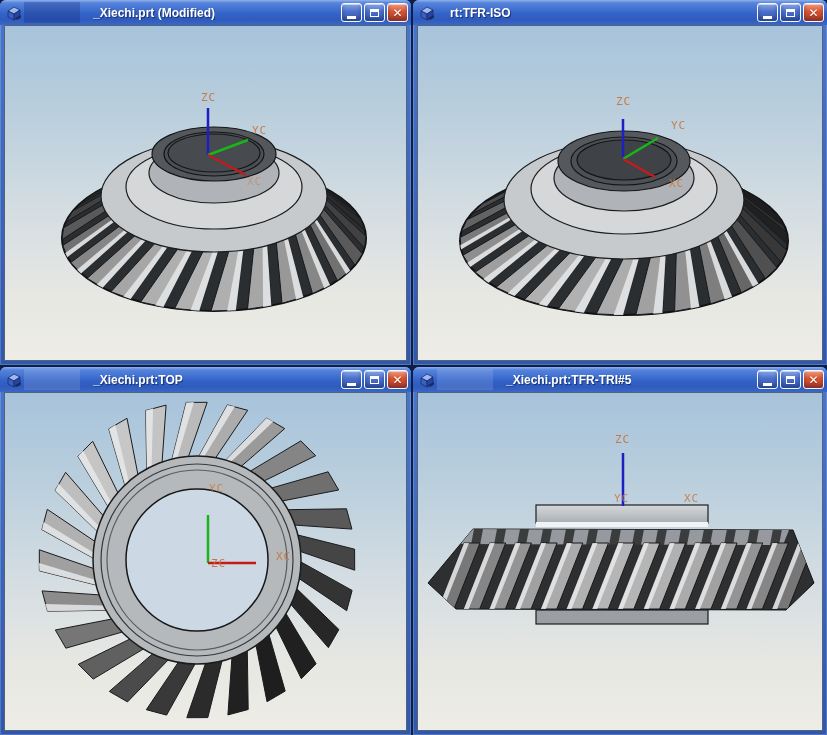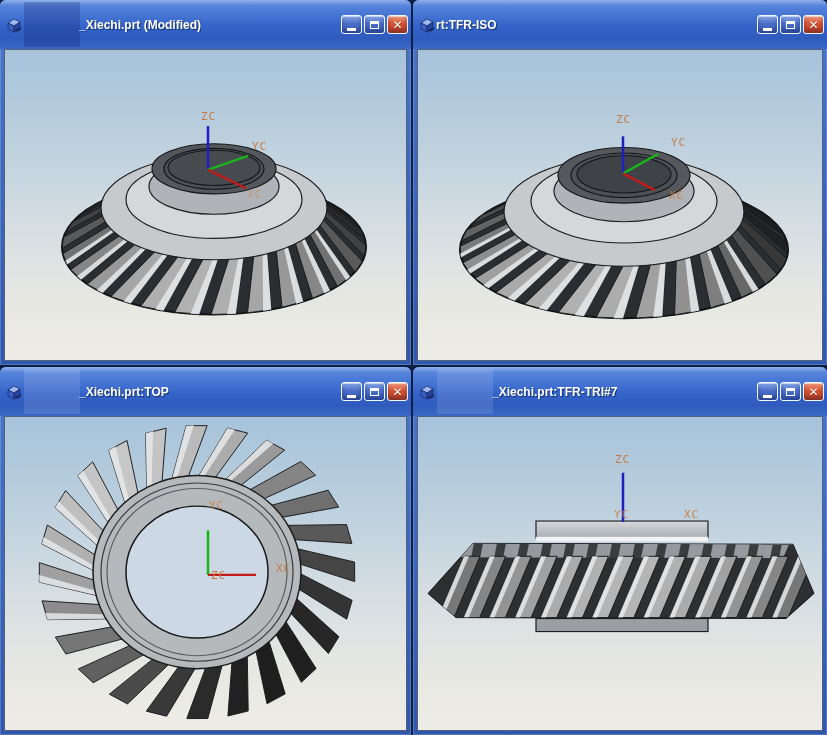--- a/index.html
+++ b/index.html
@@ -1,18 +1,18 @@
 <!DOCTYPE html>
 <html><head>
 <meta charset="utf-8">
 <style>
   html,body{margin:0;padding:0;background:#0e1f44;}
   .stage{width:827px;height:735px;display:grid;grid-template-columns:411px 414px;grid-template-rows:365px 368px;gap:2px;background:#0e1f44;font-family:"Liberation Sans",sans-serif;}
   .window{display:flex;flex-direction:column;background:linear-gradient(180deg,#4a77cf,#2f57ac);padding:0 4px 4px 4px;border-radius:6px 6px 0 0;overflow:hidden;box-shadow:inset 0 0 0 1px rgba(255,255,255,.18);}
-  .titlebar{position:relative;height:25px;flex:0 0 25px;display:flex;align-items:center;gap:1px;padding:12px 3px;background:linear-gradient(180deg,#8fb0ea 0%,#5583dc 12%,#3363c8 55%,#2f5bbd 78%,#3968c6 100%);border-radius:4px 4px 0 0;margin:0 -4px;}
+  .titlebar{position:relative;height:25px;flex:0 0 25px;display:flex;align-items:center;gap:15px;padding:0 3px;background:linear-gradient(180deg,#8fb0ea 0%,#5583dc 12%,#3363c8 55%,#2f5bbd 78%,#3968c6 100%);border-radius:4px 4px 0 0;margin:0 -4px;}
   .patch{position:absolute;left:24px;top:2px;bottom:2px;width:56px;pointer-events:none;}
   .patch.dark{background:rgba(10,25,90,.22);}
   .patch.light{background:rgba(255,255,255,.12);}
   .wicon{width:17px;height:16px;display:inline-flex;flex:0 0 17px;margin-left:2px;}
   .title{color:#fff;font-size:12px;font-weight:bold;text-shadow:1px 1px 1px rgba(8,18,60,.65);white-space:nowrap;overflow:hidden;z-index:1;}
   .ml{margin-left:56px;}
   .btns{margin-left:auto;display:flex;gap:2px;align-items:center;}
   .btn{width:21px;height:19px;border-radius:3px;border:1px solid #f4f8ff;display:inline-flex;align-items:center;justify-content:center;box-sizing:border-box;box-shadow:inset 0 1px 0 rgba(255,255,255,.55),inset 0 -3px 4px rgba(5,15,70,.35);cursor:pointer;}
   .btn.min,.btn.max{background:linear-gradient(#87a7e6,#4b6fc9 45%,#3a5cb4);}
   .btn.close{background:linear-gradient(#ef9b82,#d8532f 45%,#c2401f);}
@@ -265,21 +265,21 @@
     <div class="titlebar">
       <span class="patch light"></span>
       <span class="wicon">
         <svg viewBox="0 0 17 16">
             <polygon points="3,6 9,2 15,5 9,9" fill="#9db8ee" stroke="#1c2f6e" stroke-width="0.8"></polygon>
             <polygon points="3,6 9,9 9,15 3,12" fill="#3a5fc0" stroke="#1c2f6e" stroke-width="0.8"></polygon>
             <polygon points="9,9 15,5 15,12 9,15" fill="#27449e" stroke="#1c2f6e" stroke-width="0.8"></polygon>
             <polygon points="10,13 16,10 16,13 12,15" fill="#101a3a" opacity="0.55"></polygon>
           </svg>
       </span>
-      <span class="title ml">_Xiechi.prt:TFR-TRI#7</span>
+      <span class="title ml">_Xiechi.prt:TFR-TRI#5</span>
       <span class="btns">
         <span class="btn min">
             <i></i>
           </span>
         <span class="btn max">
             <i></i>
           </span>
         <span class="btn close">
             <b>✕</b>
           </span>

